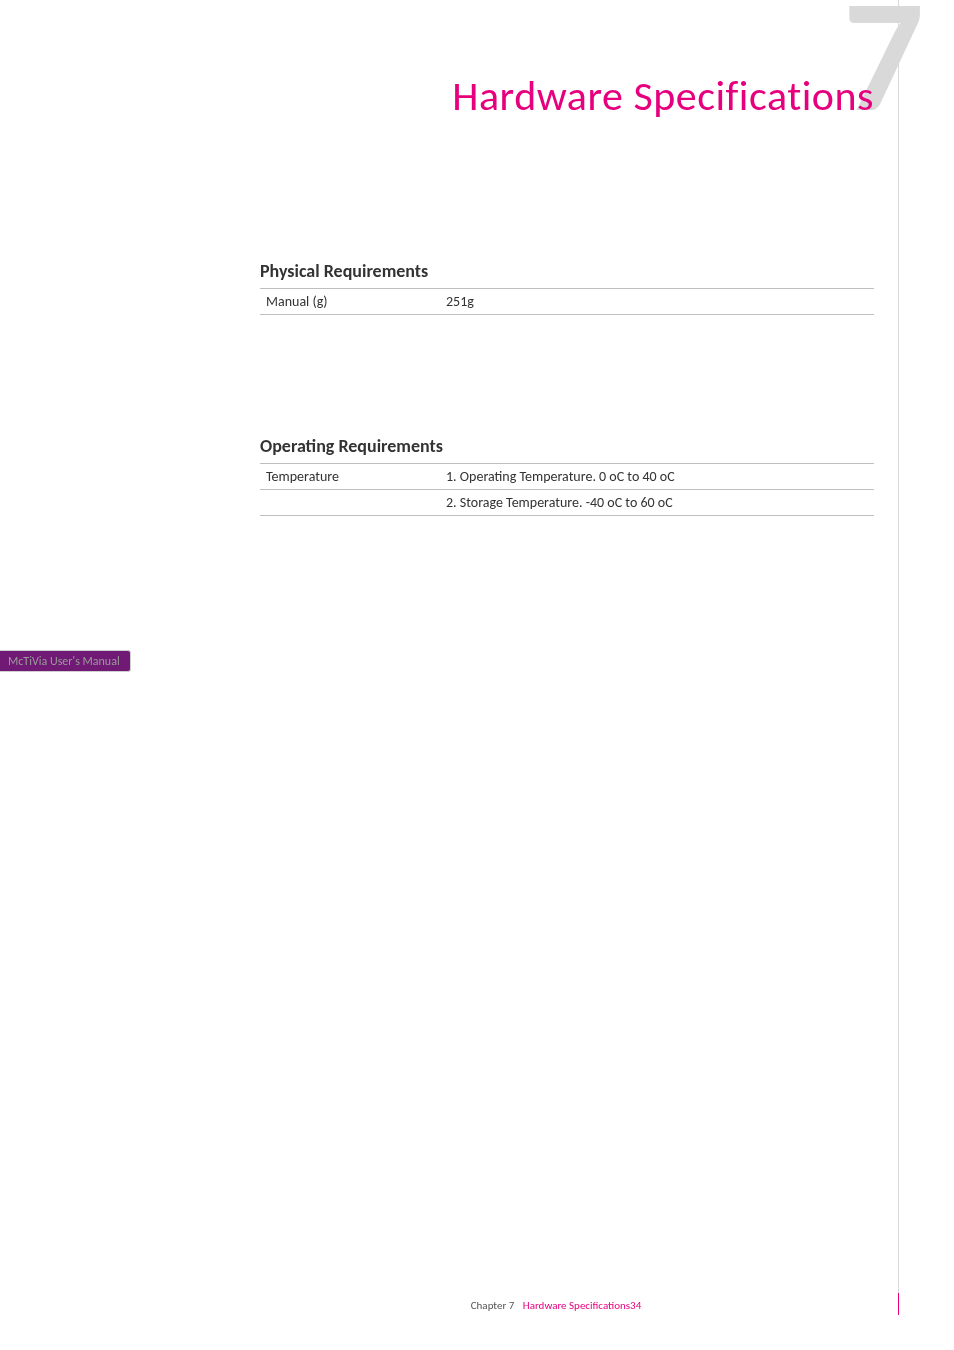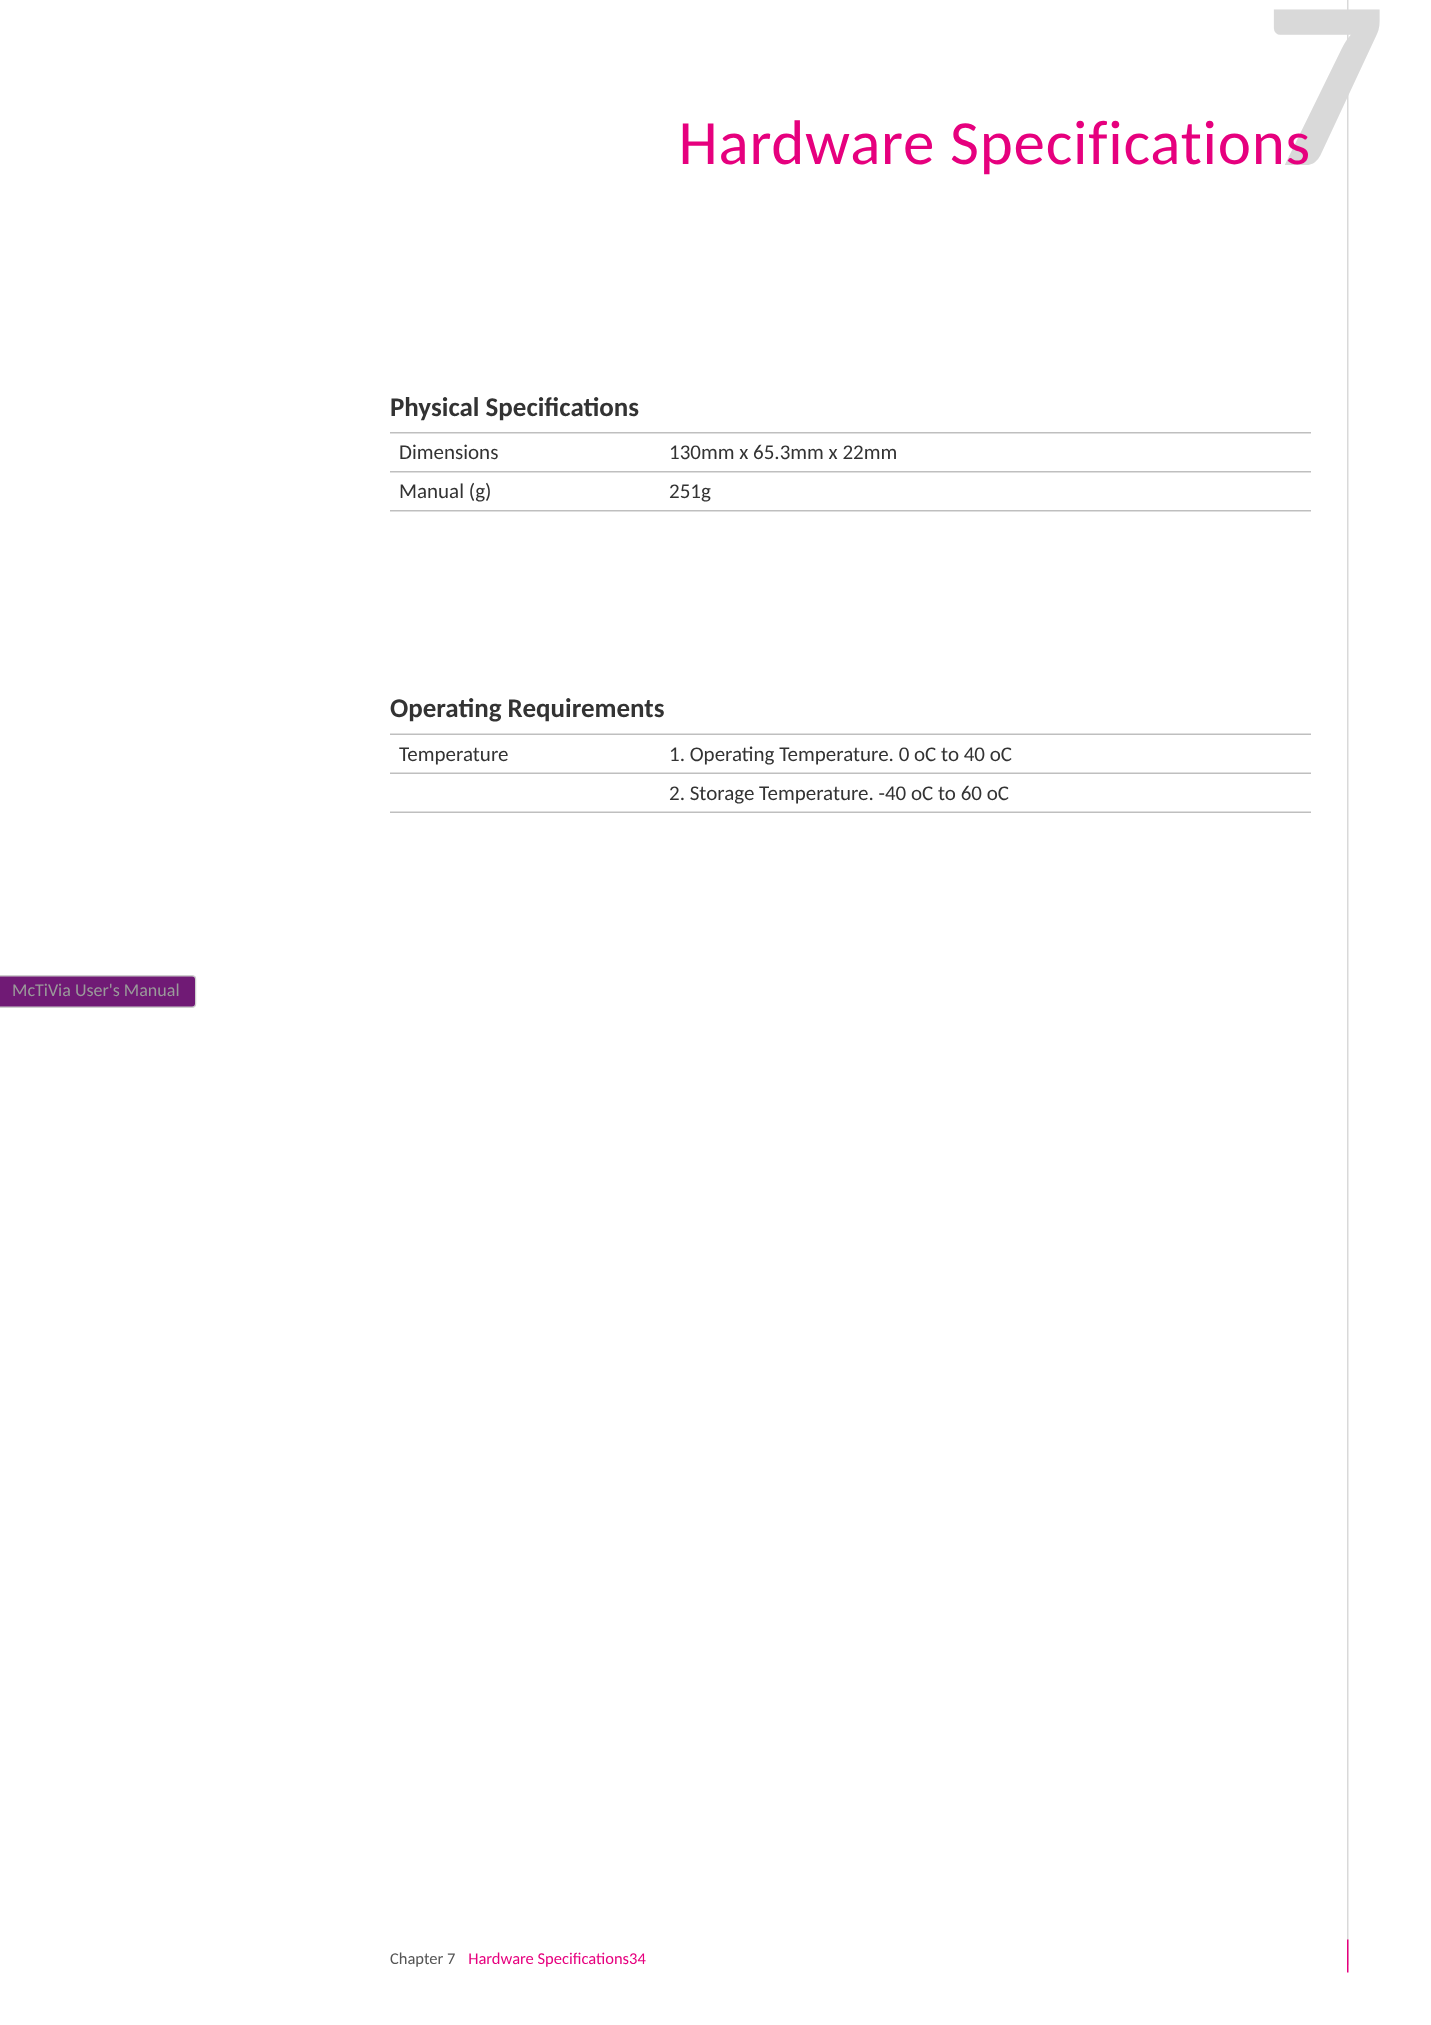--- a/index.html
+++ b/index.html
@@ -80,21 +80,21 @@
     vertical-align: top;
   }
   table.spec tr:first-child td { border-top: 1px solid #bfbfbf; }
   table.spec td.key { width: 180px; }
   .footer {
     position: absolute;
     left: 260px;
     right: 80px;
     bottom: 38px;
     display: flex;
-    justify-content: flex-start;
+    justify-content: center;
     align-items: baseline;
     font-size: 11px;
   }
   .footer .chap-label { color: #555; }
   .footer .chap-name { color: #e6007e; margin-left: 6px; }
   .footer .page-num { color: #e6007e; margin-right: 22px; }
   .footer-rule {
     position: absolute;
     right: 55px;
     bottom: 35px;
@@ -110,27 +110,23 @@
 
 <div class="big-num">7</div>
 
 <div class="page-title">Hardware Specifications</div>
 
 <div class="left-tab">McTiVia User's Manual</div>
 
 <div class="content">
 
   <div class="section">
-    <h2>Physical Specifications</h2>
+    <h2>Physical Requirements</h2>
     <table class="spec">
       <tbody>
-          <tr>
-        <td class="key">Dimensions</td>
-        <td>130mm x 65.3mm x 22mm</td>
-      </tr>
       <tr>
         <td class="key">Manual (g)</td>
         <td>251g</td>
       </tr>
     </tbody>
       </table>
   </div>
 
   <div class="section">
     <h2>Operating Requirements</h2>

